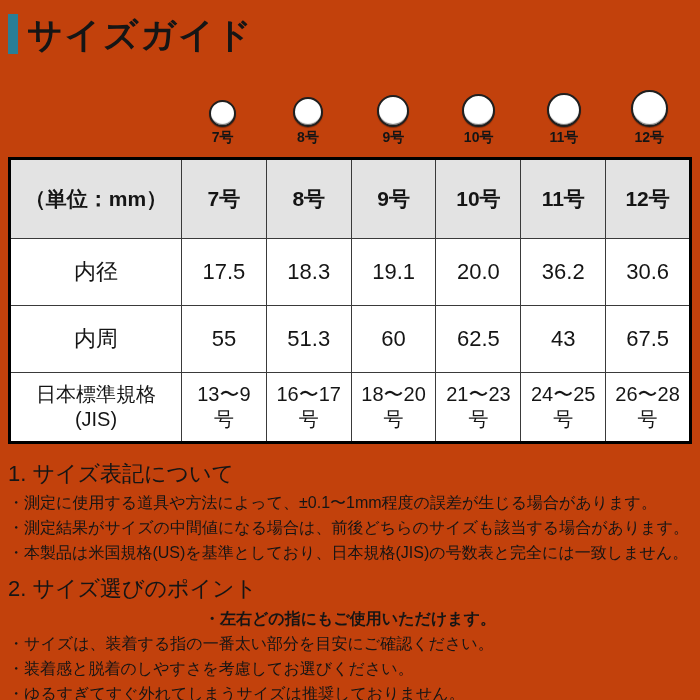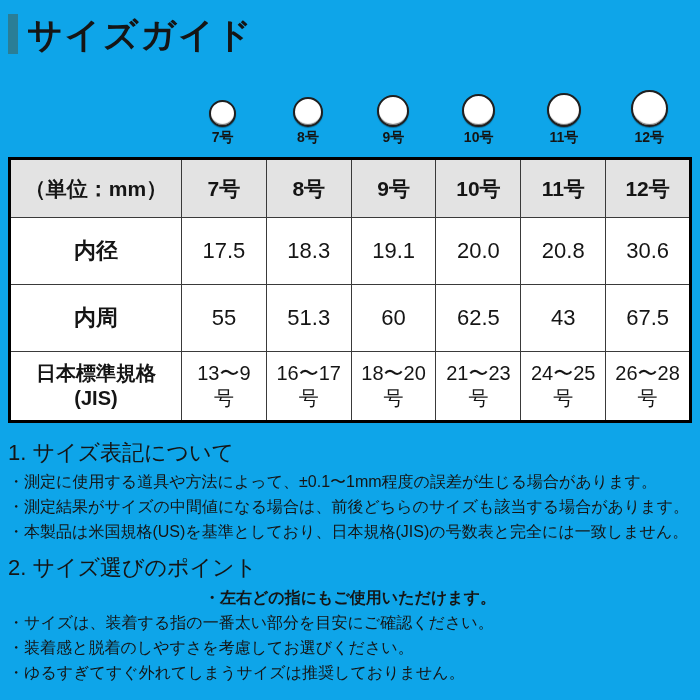--- a/index.html
+++ b/index.html
@@ -1,19 +1,19 @@
 <!DOCTYPE html>
 <html lang="ja"><head>
 <meta charset="utf-8">
 <style>
   html,body{margin:0;padding:0;background:#ffffff;}
   .page{
     position:relative;
     width:700px;height:700px;
-    background:#0ea5e9;
+    background:#c2410c;
     color:#151515;
     font-family:"Liberation Sans","DejaVu Sans",sans-serif;
     overflow:hidden;
     box-sizing:border-box;
   }
   
   .title-row{
     display:flex;align-items:center;
     padding:12px 0 0 8px;height:44px;
   }
@@ -43,25 +43,25 @@
   table.size-table{
     margin:13px 8px 0 8px;width:684px;
     border-collapse:collapse;table-layout:fixed;
     text-align:center;border:3px solid #000;
   }
   .size-table td,.size-table th{
     border:1px solid #3a3a3a;padding:0;
     vertical-align:middle;overflow:hidden;
   }
   .size-table col.label-col{width:172px;}
-  .size-table tr.head-row{height:59px;background:#e3e3e3;}
+  .size-table tr.head-row{height:80px;background:#e3e3e3;}
   .size-table tr.head-row th{font-size:21px;font-weight:bold;}
   .size-table tr.data-row{height:67px;background:#ffffff;}
   .size-table tr.jis-row{height:70px;background:#ffffff;}
-  .row-label{font-size:22px;font-weight:bold;}
+  .row-label{font-size:22px;font-weight:normal;}
   .jis-row .row-label{font-size:20px;line-height:1.25;}
   .cell-val{font-size:22px;font-weight:normal;font-family:"Liberation Sans",sans-serif;}
   .jis-row .cell-val{font-size:20px;line-height:1.25;}
   .preline{white-space:pre-line;}
   
   .notes{padding:6px 8px 0 8px;}
   .section-heading{
     font-size:22px;font-weight:normal;
     margin:11px 0 3px 0;line-height:1.2;
   }
@@ -126,21 +126,21 @@
       <th>10号</th>
       <th>11号</th>
       <th>12号</th>
     </tr>
     <tr class="data-row">
       <td class="row-label">内径</td>
       <td class="cell-val">17.5</td>
       <td class="cell-val">18.3</td>
       <td class="cell-val">19.1</td>
       <td class="cell-val">20.0</td>
-      <td class="cell-val">20.8</td>
+      <td class="cell-val">36.2</td>
       <td class="cell-val">30.6</td>
     </tr>
     <tr class="data-row">
       <td class="row-label">内周</td>
       <td class="cell-val">55</td>
       <td class="cell-val">51.3</td>
       <td class="cell-val">60</td>
       <td class="cell-val">62.5</td>
       <td class="cell-val">43</td>
       <td class="cell-val">67.5</td>

